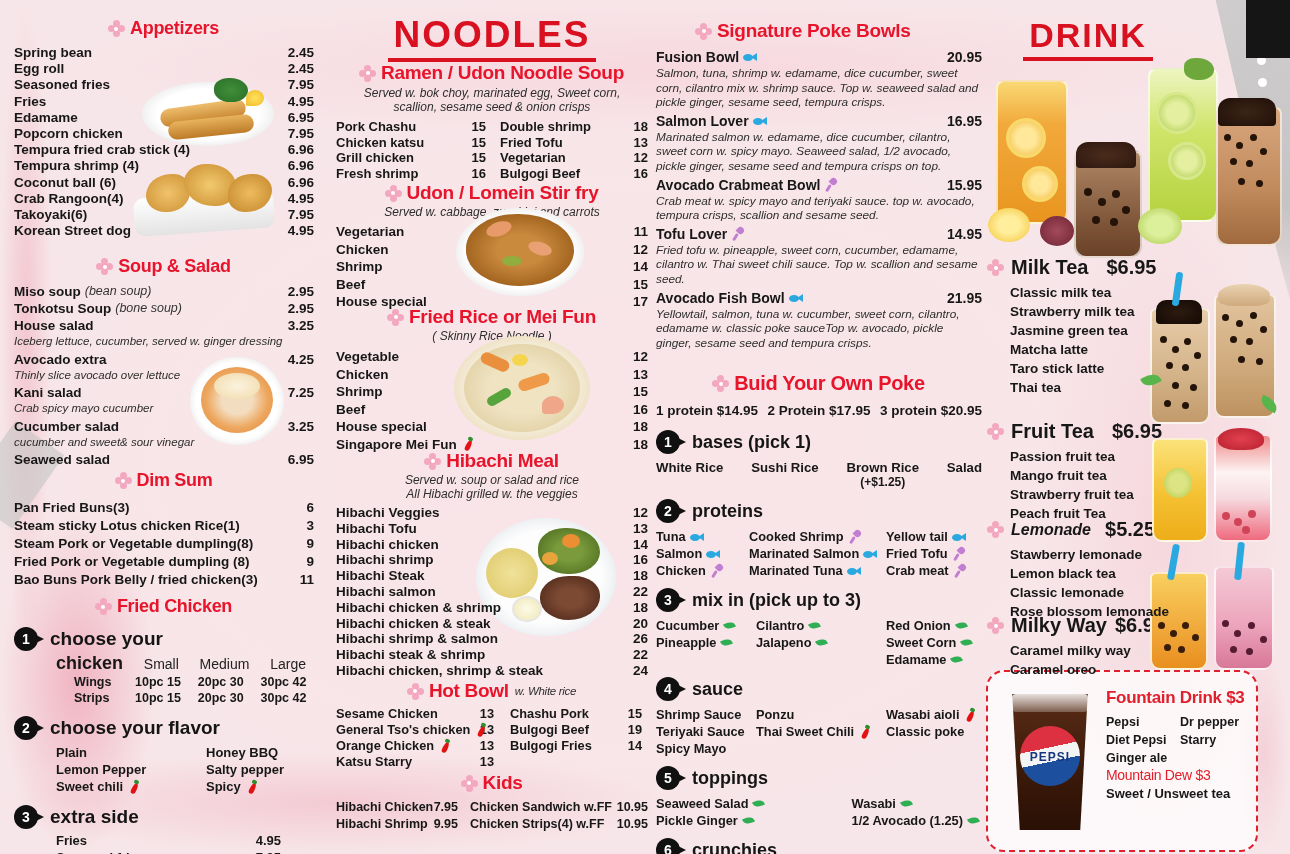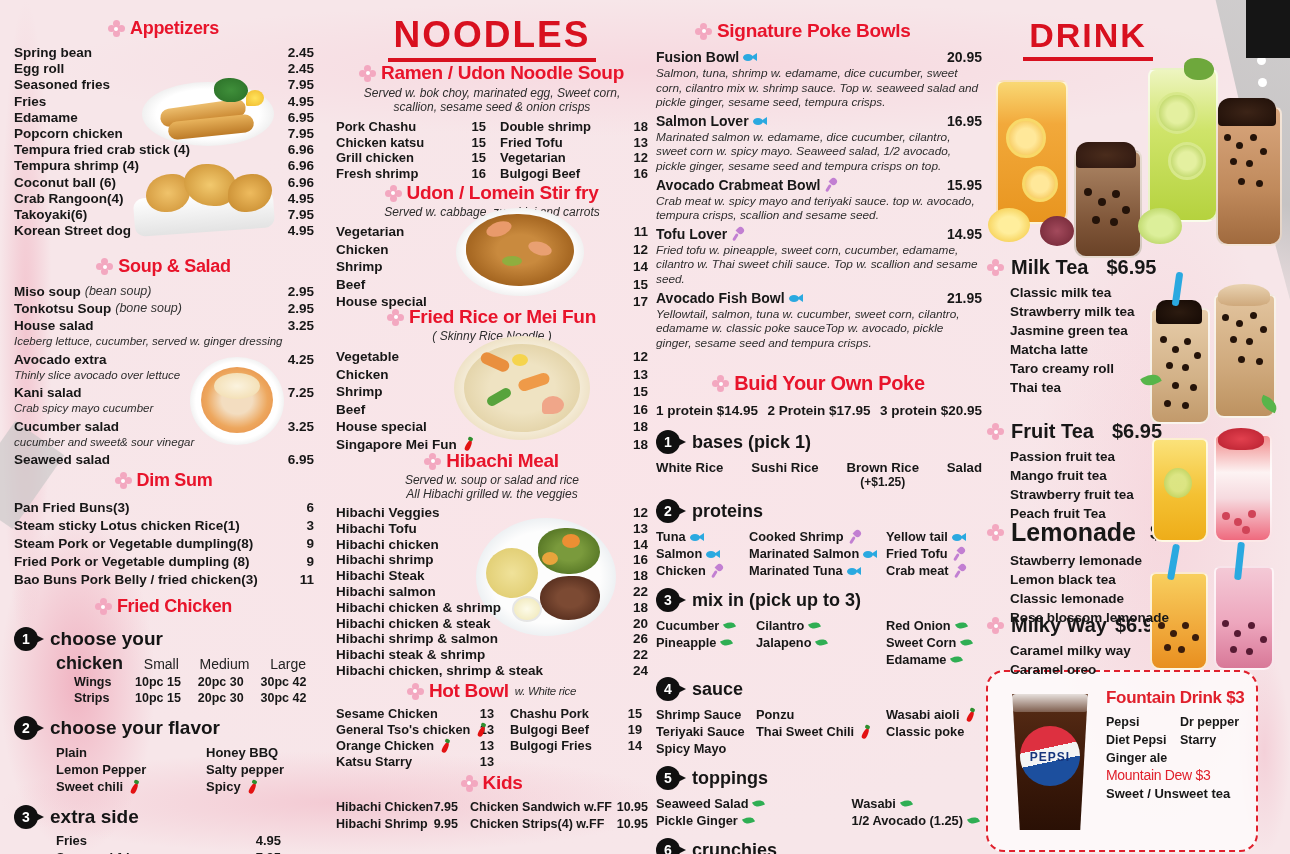--- a/index.html
+++ b/index.html
@@ -1107,21 +1107,21 @@
         <span class="flw"></span>
         <span class="nm" style="font-size:20px;">Milk Tea</span>
         <span class="nm" style="font-size:20px;margin-left:10px;">$6.95</span>
       </div>
       <div style="margin:4px 0 0 22px;font-size:13.5px;line-height:19px;">
 
       <div class="nm txt" style="font-size:13.5px;">Classic milk tea</div>
           <div class="nm txt" style="font-size:13.5px;">Strawberry milk tea</div>
           <div class="nm txt" style="font-size:13.5px;">Jasmine green tea</div>
           <div class="nm txt" style="font-size:13.5px;">Matcha latte</div>
-          <div class="nm txt" style="font-size:13.5px;">Taro creamy roll</div>
+          <div class="nm txt" style="font-size:13.5px;">Taro stick latte</div>
           <div class="nm txt" style="font-size:13.5px;">Thai tea</div>
         </div>
     </div>
     <div class="ph" style="left:152px;top:268px;width:140px;height:150px;">
       <span style="left:10px;top:30px;width:56px;height:112px;background:linear-gradient(#e7cdaa,#d3b288 60%,#c29a6b);border-radius:6px 6px 10px 10px;border:2px solid rgba(255,255,255,.8);"></span>
       <span style="left:16px;top:22px;width:46px;height:24px;background:radial-gradient(#2c1b10,#140904);border-radius:10px 10px 4px 4px;"></span>
       <span style="left:34px;top:-6px;width:7px;height:34px;background:#2aa9e0;border-radius:3px;transform:rotate(8deg);"></span>
       <span style="left:20px;top:58px;width:7px;height:7px;background:#241309;border-radius:50%;box-shadow:12px 10px 0 #241309, 24px 2px 0 #241309, 6px 26px 0 #241309, 22px 28px 0 #241309, 34px 16px 0 #241309, 12px 46px 0 #241309, 30px 48px 0 #241309, 4px 64px 0 #241309, 22px 66px 0 #241309;"></span>
       <span style="left:74px;top:16px;width:58px;height:120px;background:linear-gradient(#e2c49e,#cfa97c 60%,#bd9260);border-radius:6px 6px 10px 10px;border:2px solid rgba(255,255,255,.8);"></span>
       <span style="left:78px;top:6px;width:52px;height:22px;background:linear-gradient(#e9d3b2,#cfa97c);border-radius:50% 50% 30% 30%;"></span>
@@ -1148,21 +1148,21 @@
       <span style="left:4px;top:4px;width:52px;height:100px;background:linear-gradient(#fbe27a,#f4c133 55%,#eead19);border-radius:6px 6px 10px 10px;border:2px solid rgba(255,255,255,.8);"></span>
       <span style="left:16px;top:34px;width:28px;height:30px;background:radial-gradient(#d9e88a 40%,#a9c84a);border-radius:50%;opacity:.9;"></span>
       <span style="left:66px;top:0px;width:54px;height:104px;background:linear-gradient(#f08a8a,#fdf3f3 35%,#f6dadf 60%,#ef6a7e);border-radius:6px 6px 10px 10px;border:2px solid rgba(255,255,255,.8);"></span>
       <span style="left:70px;top:-6px;width:46px;height:22px;background:radial-gradient(#e2404e,#b7202f);border-radius:50% 50% 40% 40%;"></span>
       <span style="left:74px;top:78px;width:8px;height:8px;background:#d04458;border-radius:50%;box-shadow:12px 6px 0 #d04458, 26px -2px 0 #d04458, 20px 14px 0 #d04458;"></span>
     </div>
 
     <div style="position:absolute;top:508px;left:0;width:296px;">
       <div style="display:flex;align-items:center;gap:8px;">
         <span class="flw"></span>
-        <span class="nm" style="font-size:25px;">Lemonade</span>
+        <span class="nm" style="font-size:16px;font-style:italic;">Lemonade</span>
         <span class="nm" style="font-size:20px;margin-left:6px;">$5.25</span>
       </div>
       <div style="margin:4px 0 0 22px;font-size:13.5px;line-height:19px;">
 
       <div class="nm txt" style="font-size:13.5px;">Stawberry lemonade</div>
           <div class="nm txt" style="font-size:13.5px;">Lemon black tea</div>
           <div class="nm txt" style="font-size:13.5px;">Classic lemonade</div>
           <div class="nm txt" style="font-size:13.5px;">Rose blossom lemonade</div>
         </div>
     </div>

